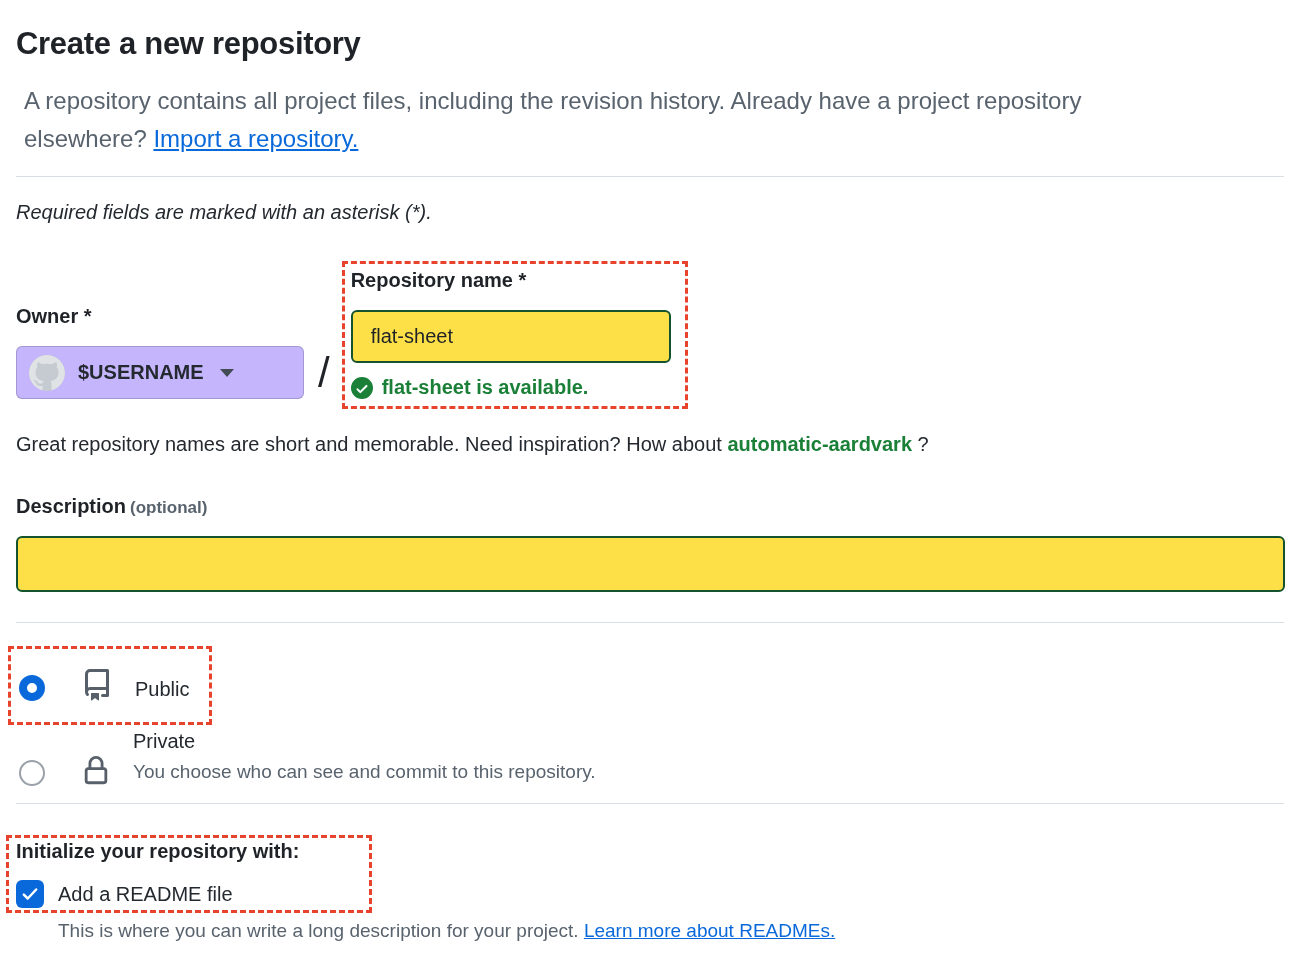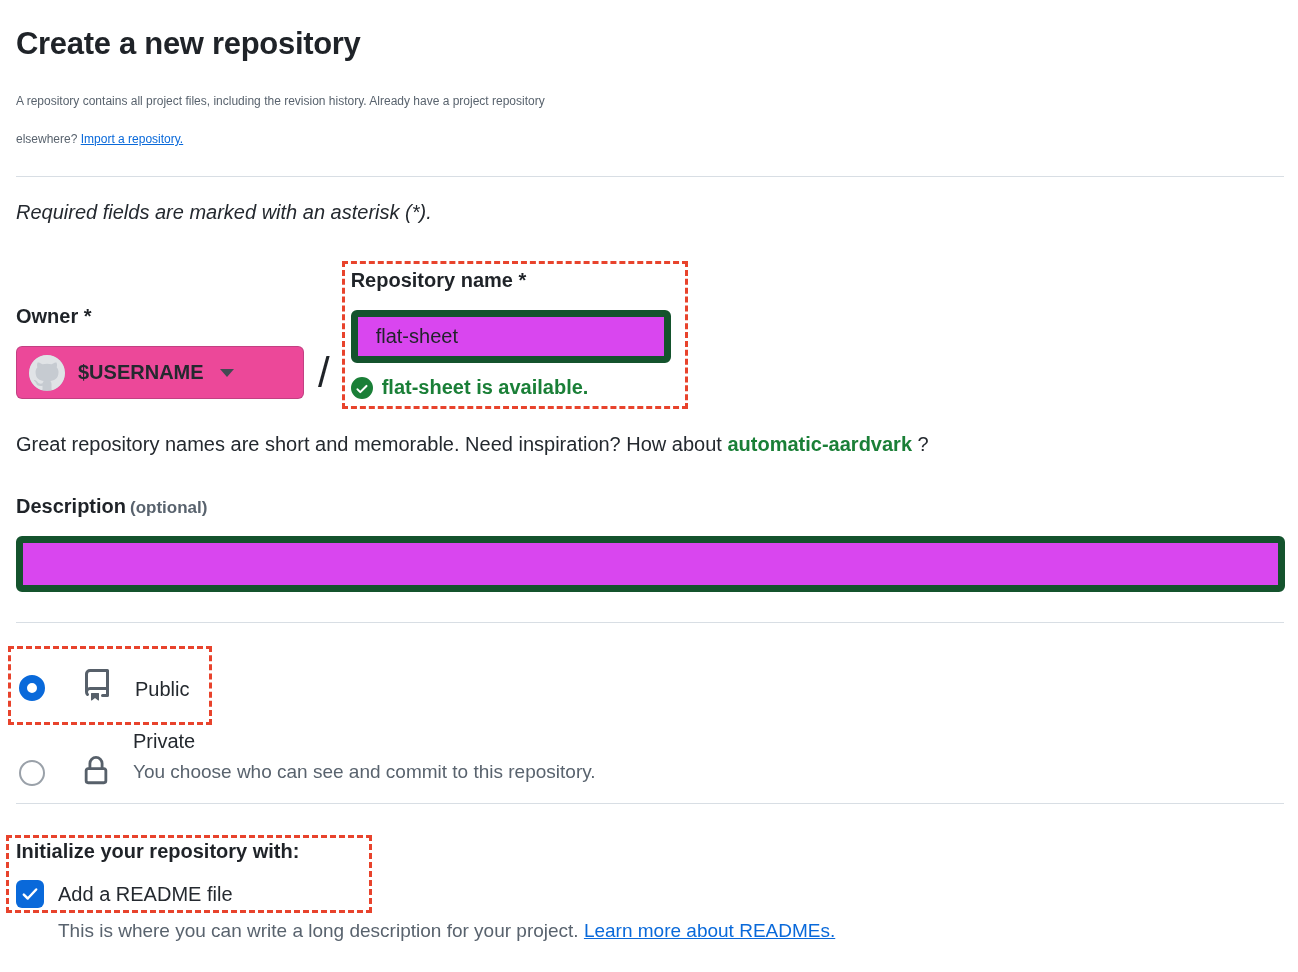--- a/index.html
+++ b/index.html
@@ -6,49 +6,49 @@
   html, body { margin: 0; padding: 0; }
   body {
     width: 1298px; height: 972px; overflow: hidden;
     background: #ffffff; color: #1f2328;
     font-family: "Liberation Sans", "DejaVu Sans", sans-serif;
   }
   .page { position: relative; padding: 26px 14px 30px 16px; }
 
   
   .page-title { font-size: 31px; font-weight: 700; letter-spacing: -0.3px; margin: 0 0 20px; color: #1f2328; }
-  .intro { font-size: 12px; line-height: 38px; color: #59636e; margin: 0; }
+  .intro { font-size: 24px; line-height: 38px; color: #59636e; margin: 8px; }
   .intro .line1 { display: block; }
   a.link { color: #0969da; text-decoration: underline; cursor: pointer; }
   hr.divider { border: none; border-top: 1px solid #d8dee4; margin: 18px 0 0; }
   .required-note { font-style: italic; font-size: 20px; color: #24292f; margin: 24px 0 0; }
 
   
   .owner-repo-row { display: flex; align-items: flex-end; margin-top: 44px; }
   .field-label { display: block; font-size: 20px; font-weight: 700; line-height: 24px; margin-bottom: 18px; color: #1f2328; }
   .owner-button {
     display: flex; align-items: center; height: 53px; min-width: 288px;
-    padding: 0 16px 0 12px; background: #ec4899;
+    padding: 0 16px 0 12px; background: #c4b5fd;
     border: 1px solid rgba(31,35,40,0.2); border-radius: 6px;
     font-family: inherit; font-size: 20px; font-weight: 700; color: #24292f; cursor: pointer;
   }
   .avatar {
     width: 36px; height: 36px; border-radius: 50%; background: #c6cbd1;
     display: flex; align-items: center; justify-content: center; flex: none; overflow: hidden;
   }
   .owner-name { margin-left: 13px; }
   .caret { width: 0; height: 0; border-left: 7px solid transparent; border-right: 7px solid transparent; border-top: 8px solid #424a53; margin-left: 16px; }
   .slash { font-size: 42px; font-weight: 400; line-height: 53px; margin: 42px 12px 0 14px; color: #1f2328; }
 
   .repo-field { position: relative; margin-left: 9px; }
   .anno-box { position: absolute; border: 3px dashed #e8432c; pointer-events: none; z-index: 5; }
   .repo-field .anno-box { left: -9px; right: -17px; top: -7px; bottom: -10px; }
   .text-input {
-    height: 53px; border: 7px solid #14532d; border-radius: 6px;
-    font-family: inherit; font-size: 20px; color: #1f2328; background: #d946ef; padding: 0 18px;
+    height: 53px; border: 2px solid #14532d; border-radius: 6px;
+    font-family: inherit; font-size: 20px; color: #1f2328; background: #fde047; padding: 0 18px;
   }
   .repo-input { width: 320px; }
   .availability { display: flex; align-items: center; gap: 9px; margin-top: 13px; font-size: 20px; font-weight: 700; color: #1a7f37; }
   .availability svg { flex: none; display: block; }
 
   
   .suggestion { font-size: 20px; color: #24292f; margin: 34px 0 0; }
   .suggest-name { color: #1a7f37; font-weight: 700; cursor: pointer; }
   .description-field { margin-top: 38px; }
   .optional { font-size: 17px; font-weight: 600; color: #59636e; margin-left: 4px; text-align: right; }

